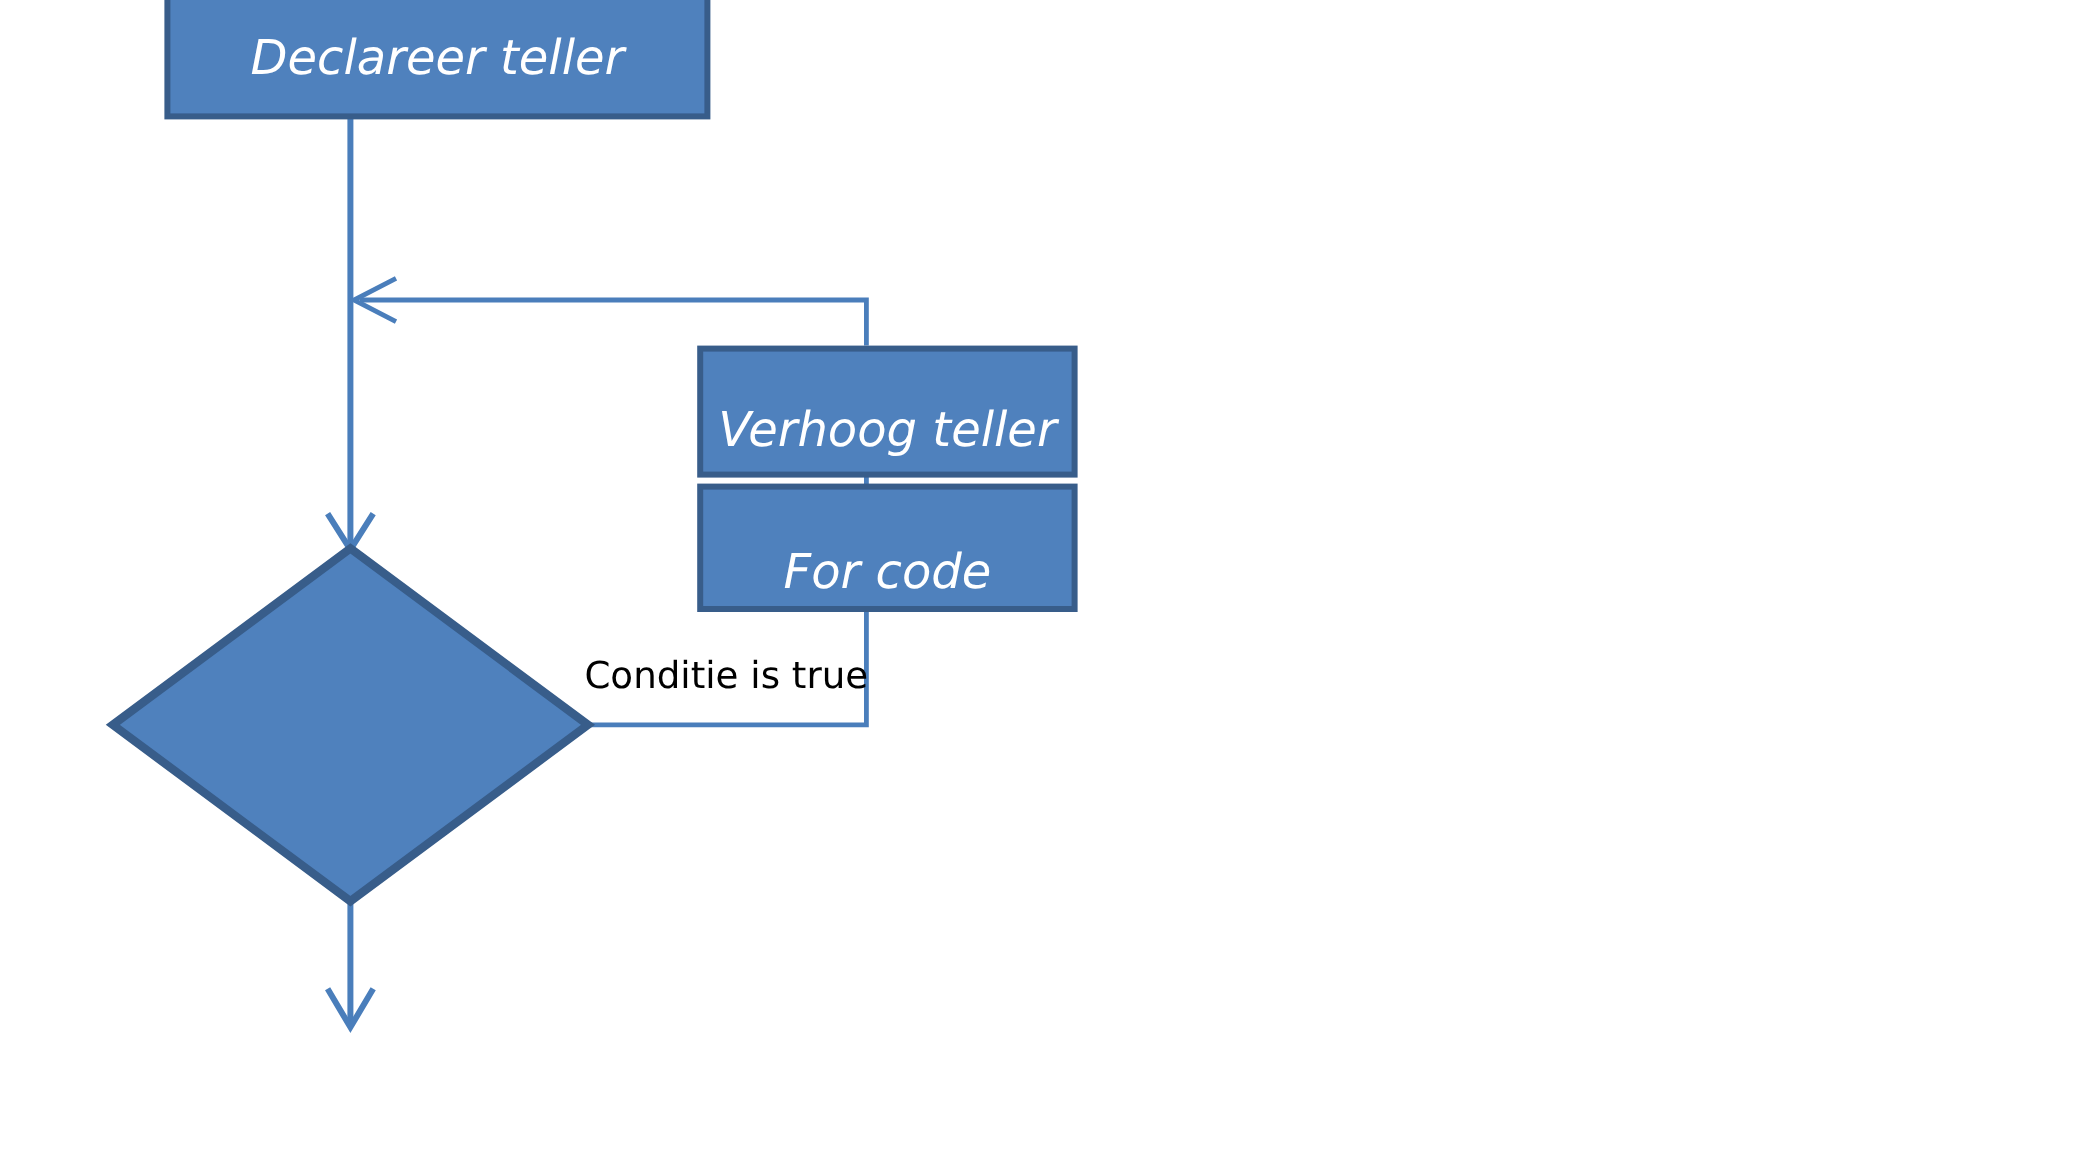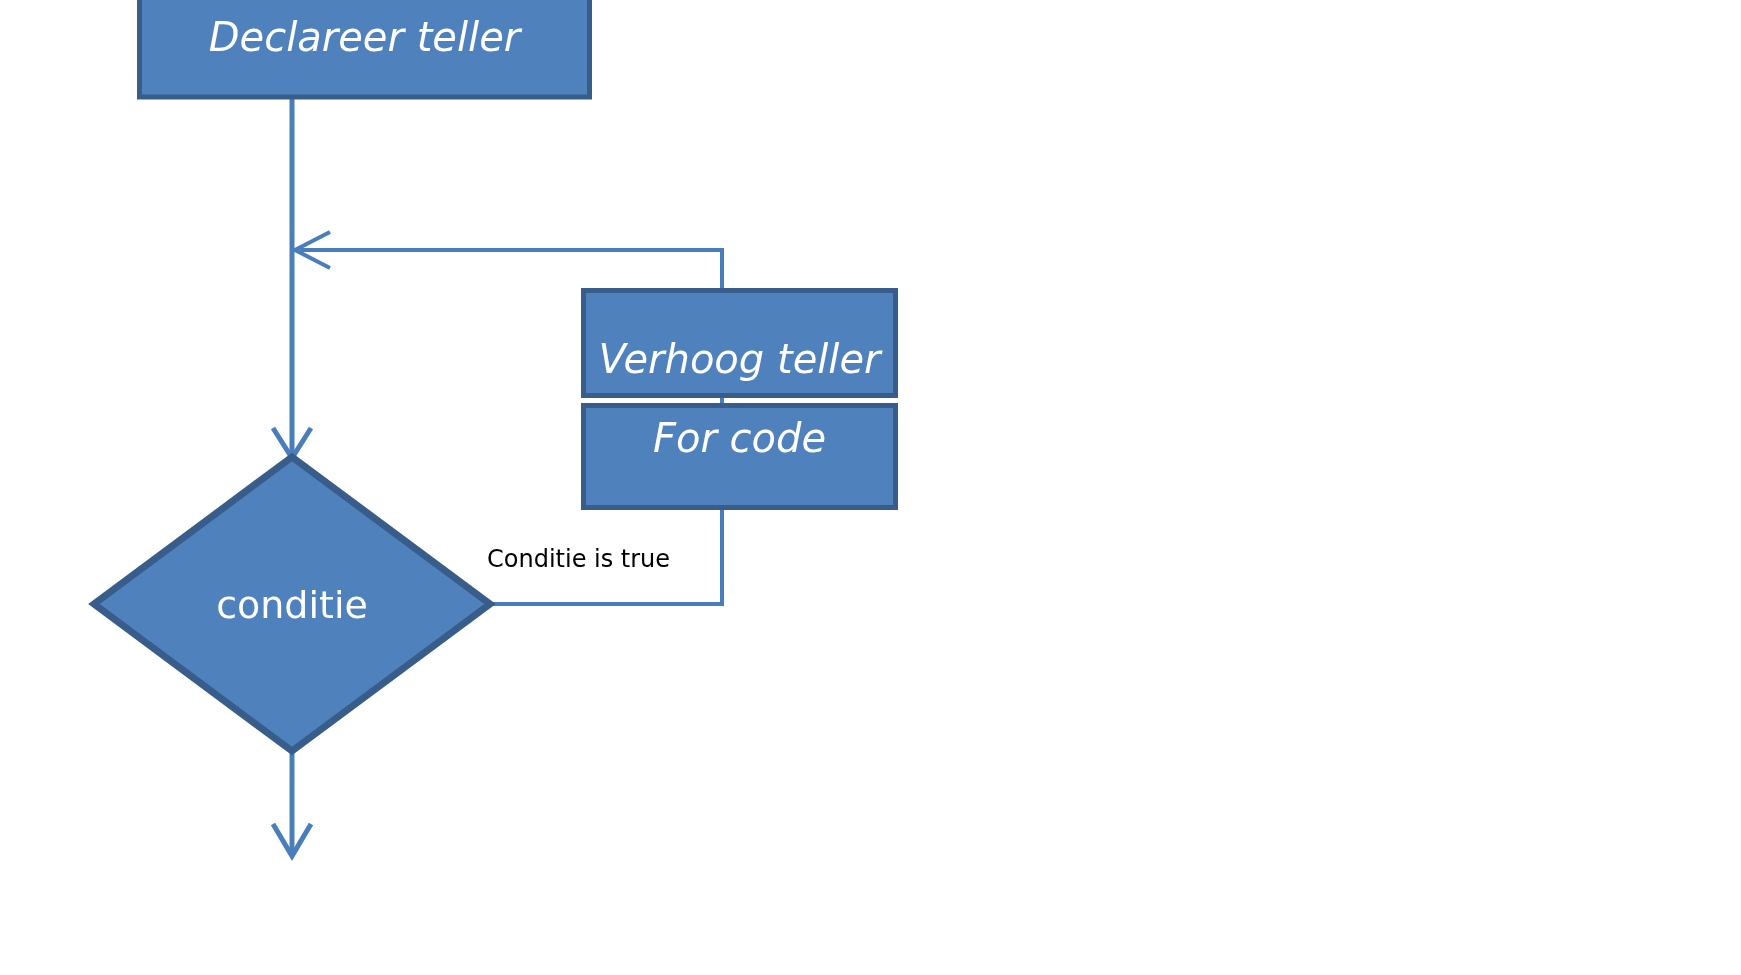--- a/index.html
+++ b/index.html
@@ -38,21 +38,21 @@
     font-family: "DejaVu Sans", sans-serif;
   }
   .dec-label {
     font-style: normal;
     font-size: 38px;
     font-family: "DejaVu Sans", sans-serif;
   }
   .edge-label {
     position: absolute;
     color: #000000;
-    font-size: 24px;
+    font-size: 31px;
     font-family: "DejaVu Sans", sans-serif;
     white-space: nowrap;
   }
 </style>
 </head>
 <body>
 
 <div id="flowchart-root">
 
   <svg id="flow-svg" viewBox="0 0 1741 975" xmlns="http://www.w3.org/2000/svg">
@@ -80,24 +80,23 @@
       <rect x="139.5" y="-20" width="450" height="117" fill="#4F81BD" stroke="#385D8A" stroke-width="5"></rect>
 
       <rect x="583.5" y="290.5" width="312" height="105" fill="#4F81BD" stroke="#385D8A" stroke-width="5"></rect>
 
       <rect x="583.5" y="405.5" width="312" height="102" fill="#4F81BD" stroke="#385D8A" stroke-width="5"></rect>
 
       <polygon points="292,457 490,604 292,751 94,604" fill="#4F81BD" stroke="#385D8A" stroke-width="7" stroke-linejoin="miter"></polygon>
     </g>
   </svg>
 
-  <div class="node-label proc-label" style="left:137px; top:14px; width:455px; text-align:center;">Declareer teller</div>
+  <div class="node-label proc-label" style="left:137px; top:26px; width:455px; text-align:center;">Declareer teller</div>
 
   <div class="node-label proc-label" style="left:581px; top:336px; width:317px; text-align:center;">Verhoog teller</div>
 
-  <div class="node-label proc-label" style="left:581px; top:415px; width:317px; text-align:center;">For code</div>
+  <div class="node-label proc-label" style="left:581px; top:454px; width:317px; text-align:center;">For code</div>
 
-  <div class="node-label dec-label" style="left:94px; top:583px; width:396px; text-align:center;">conditie</div>
 
   <div class="edge-label" style="left:487px; top:545px;">Conditie is true</div>
 
 
 </div>
 
 </body></html>

